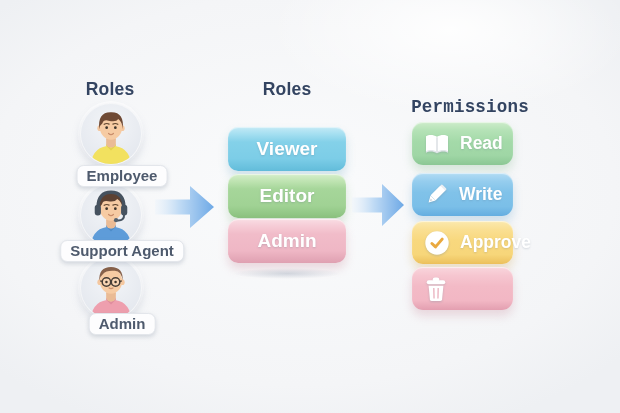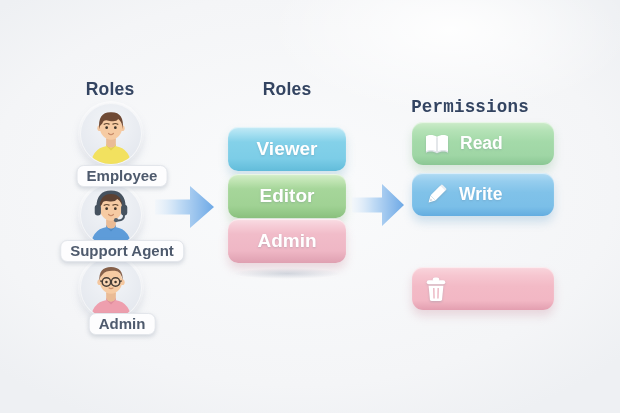--- a/index.html
+++ b/index.html
@@ -54,21 +54,21 @@
   .role-admin{top:219px;
     background:linear-gradient(180deg,#f9dde4 0%,#f6ccd6 16%,#f1bcc9 34%,#efb7c5 72%,#dfa0b1 100%);
     box-shadow:0 6px 10px rgba(205,150,165,.32), inset 0 1px 1px rgba(255,255,255,.55);}
   .roles-shadow{
     position:absolute;left:233px;top:268px;width:108px;height:11px;border-radius:50%;
     background:radial-gradient(ellipse at center, rgba(158,170,186,.42) 0%, rgba(158,170,186,0) 70%);
   }
 
   
   .perm-pill{
-    position:absolute;left:412px;width:142px;height:43px;border-radius:11px;
+    position:absolute;left:412px;width:101px;height:43px;border-radius:11px;
     display:flex;align-items:center;padding-left:12px;box-sizing:border-box;gap:10px;
     font-size:17.5px;font-weight:700;color:#fff;
     text-shadow:0 1px 2px rgba(90,110,130,.22);
   }
   .perm-pill svg{flex:0 0 auto;filter:drop-shadow(0 1.5px 1px rgba(120,135,150,.35));}
   .perm-read{top:122px;
     background:linear-gradient(180deg,#cdecca 0%,#b4e2b6 20%,#a4daa9 45%,#9fd6a5 78%,#8bc794 100%);
     box-shadow:0 6px 10px rgba(135,185,145,.30), inset 0 1px 1px rgba(255,255,255,.6);}
   .perm-write{top:173px;
     background:linear-gradient(180deg,#b2dcf4 0%,#95cdee 20%,#80c2e9 45%,#7bbfe8 78%,#64ade0 100%);
@@ -243,20 +243,27 @@
       <g transform="rotate(45 14 14)">
         <rect x="10" y="1.5" width="8" height="3.4" rx="1.4" fill="#e9edf2"></rect>
         <rect x="10" y="4" width="8" height="15.5" rx="1" fill="#ffffff"></rect>
         <path d="M10,19.5 L18,19.5 L14,26.5 Z" fill="#ffffff"></path>
         <path d="M12.5,21.8 L15.5,21.8 L14,24.6 Z" fill="#cfd5db"></path>
       </g>
     </svg>
     <span>Write</span>
   </div>
 
+  <div class="perm-pill perm-approve">
+    <svg width="26" height="26" viewBox="0 0 28 28">
+      <circle cx="14" cy="14" r="12.6" fill="#ffffff"></circle>
+      <path d="M8.5,14.5 L12.4,18.2 L19.6,9.8" stroke="#eaa93f" stroke-width="3.2" fill="none" stroke-linecap="round" stroke-linejoin="round"></path>
+    </svg>
+    <span>Approve</span>
+  </div>
 
   <div class="perm-pill perm-delete">
     <svg width="24" height="26" viewBox="0 0 26 28">
       <rect x="9.5" y="1.5" width="7" height="4.5" rx="2.2" fill="#ffffff"></rect>
       <rect x="3" y="4.6" width="20" height="4.2" rx="2.1" fill="#ffffff"></rect>
       <path d="M5,10.4 L21,10.4 L19.6,25 Q19.4,27 17.3,27 L8.7,27 Q6.6,27 6.4,25 Z" fill="#ffffff"></path>
       <line x1="10.6" y1="13" x2="10.9" y2="24.2" stroke="#ecb9c5" stroke-width="1.6"></line>
       <line x1="15.4" y1="13" x2="15.1" y2="24.2" stroke="#ecb9c5" stroke-width="1.6"></line>
     </svg>
   </div>

